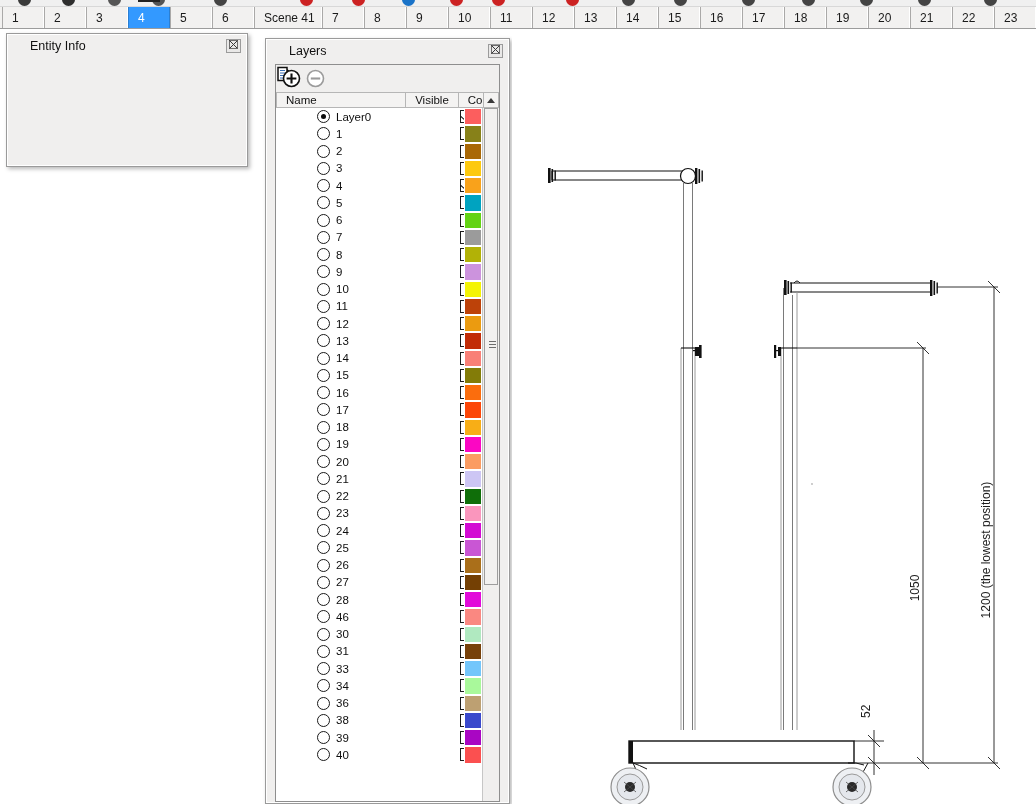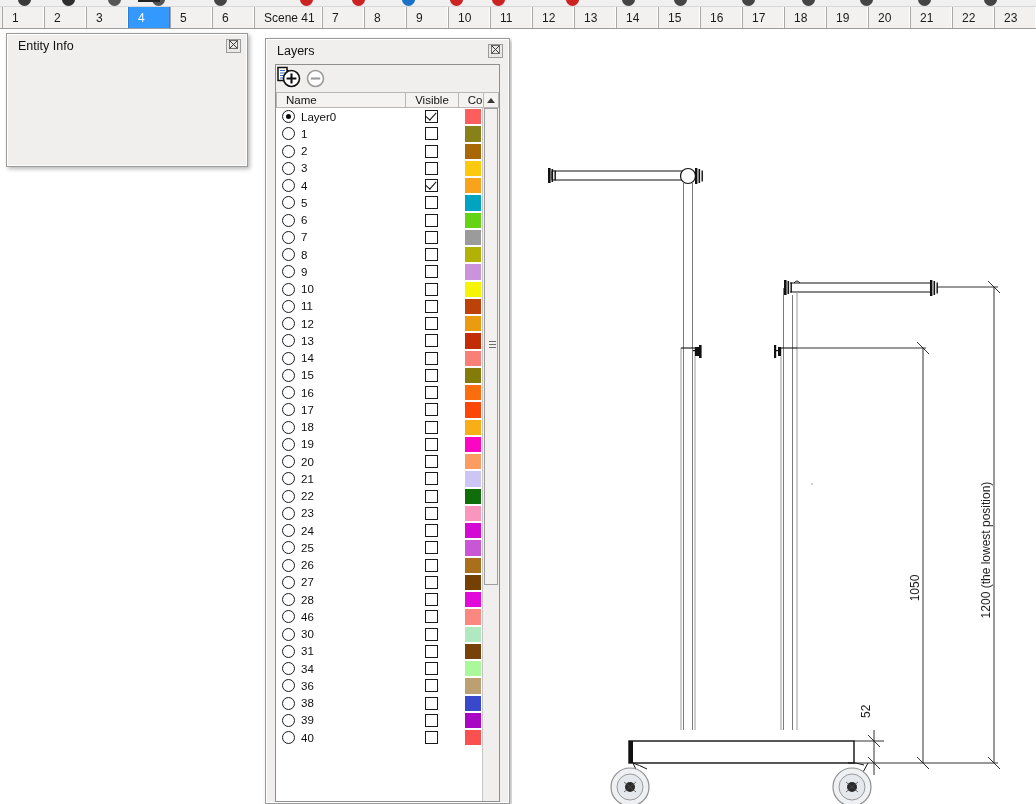--- a/index.html
+++ b/index.html
@@ -80,21 +80,21 @@
   }
   .dialog-inner {
     border: 1px solid #ffffff;
     width: 100%; height: 100%;
     position: relative;
   }
   .dlg-title {
     height: 22px;
     display: flex;
     align-items: center;
-    padding-left: 10px;
+    padding-left: 22px;
     font-size: 12.5px;
     color: #111;
     background: #f0efee;
   }
   .dlg-close {
     position: absolute;
     right: 5px; top: 4px;
     width: 15px; height: 14px;
     border: 1px solid #9b9b9b;
     background: #e9e8e7;
@@ -225,20 +225,21 @@
     position: absolute;
     left: 0; top: 0; right: 17px; bottom: 0;
     overflow: hidden;
   }
   .ly-row {
     position: relative;
     height: 17.25px;
     display: flex;
     align-items: center;
     cursor: default;
+    margin-left: 35px;
   }
   .ly-radio {
     width: 13px; height: 13px;
     margin-left: 6px;
     border: 1.4px solid #1a1a1a;
     border-radius: 50%;
     background: #ffffff;
     position: relative;
     flex: 0 0 auto;
     cursor: pointer;
@@ -669,20 +670,26 @@
               <div class="ly-swatch" style="background: rgb(176, 233, 192);"></div>
             </div>
             <div class="ly-row">
               <div class="ly-radio"></div>
               <div class="ly-name">31</div>
               <div class="ly-check"></div>
               <div class="ly-swatch" style="background: rgb(119, 65, 10);"></div>
             </div>
             <div class="ly-row">
               <div class="ly-radio"></div>
+              <div class="ly-name">33</div>
+              <div class="ly-check"></div>
+              <div class="ly-swatch" style="background: rgb(115, 198, 251);"></div>
+            </div>
+            <div class="ly-row">
+              <div class="ly-radio"></div>
               <div class="ly-name">34</div>
               <div class="ly-check"></div>
               <div class="ly-swatch" style="background: rgb(169, 249, 155);"></div>
             </div>
             <div class="ly-row">
               <div class="ly-radio"></div>
               <div class="ly-name">36</div>
               <div class="ly-check"></div>
               <div class="ly-swatch" style="background: rgb(189, 160, 114);"></div>
             </div>

